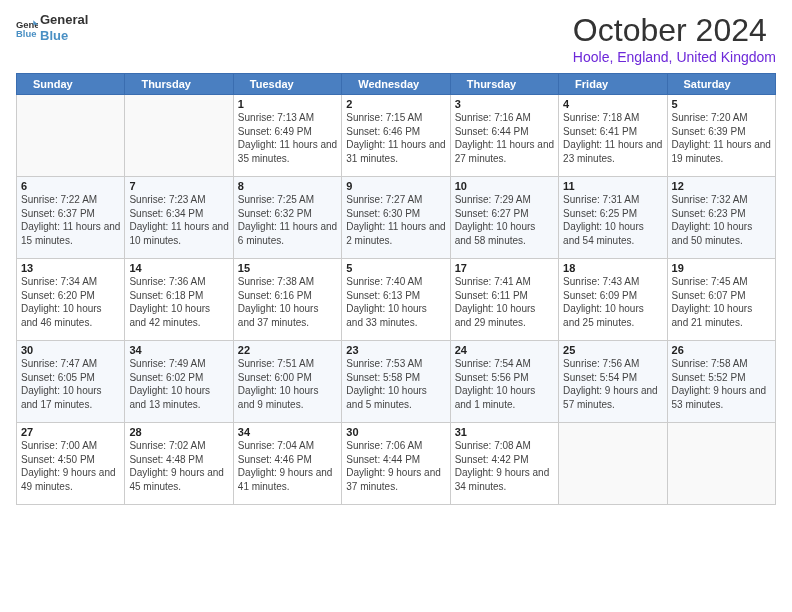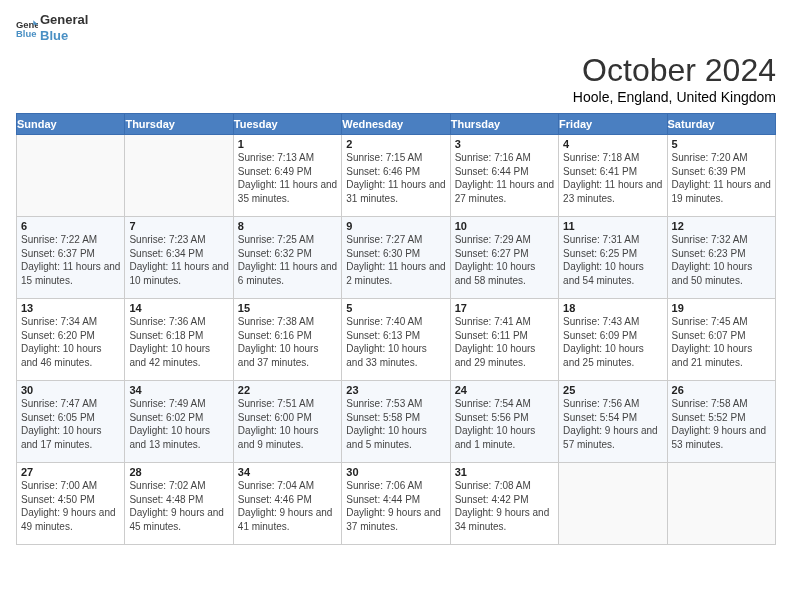--- a/index.html
+++ b/index.html
@@ -24,43 +24,42 @@
     .logo {
       display: flex;
       align-items: center;
       gap: 2px;
     }
     .logo-icon {
       width: 22px;
       height: 22px;
     }
     .title-block {
-      text-align: right;
-      margin-top: 40px;
+      text-align: left;
     }
     .month-title {
       font-size: 32px;
       font-weight: 300;
       color: #333;
     }
     .location {
       font-size: 14px;
-      color: #000000;
+      color: #6d28d9;
     }
     table {
       width: 100%;
       border-collapse: collapse;
       table-layout: fixed;
     }
     th {
       background-color: #4a7fc1;
       color: #fff;
       font-size: 11px;
       font-weight: bold;
-      padding: 4px 0;
+      padding: 4px 16px;
       text-align: left;
       border: 1px solid #3a6db0;
     }
     td {
       vertical-align: top;
       border: 1px solid #ccc;
       padding: 3px 4px;
       font-size: 9px;
       color: #333;
       height: 82px;

